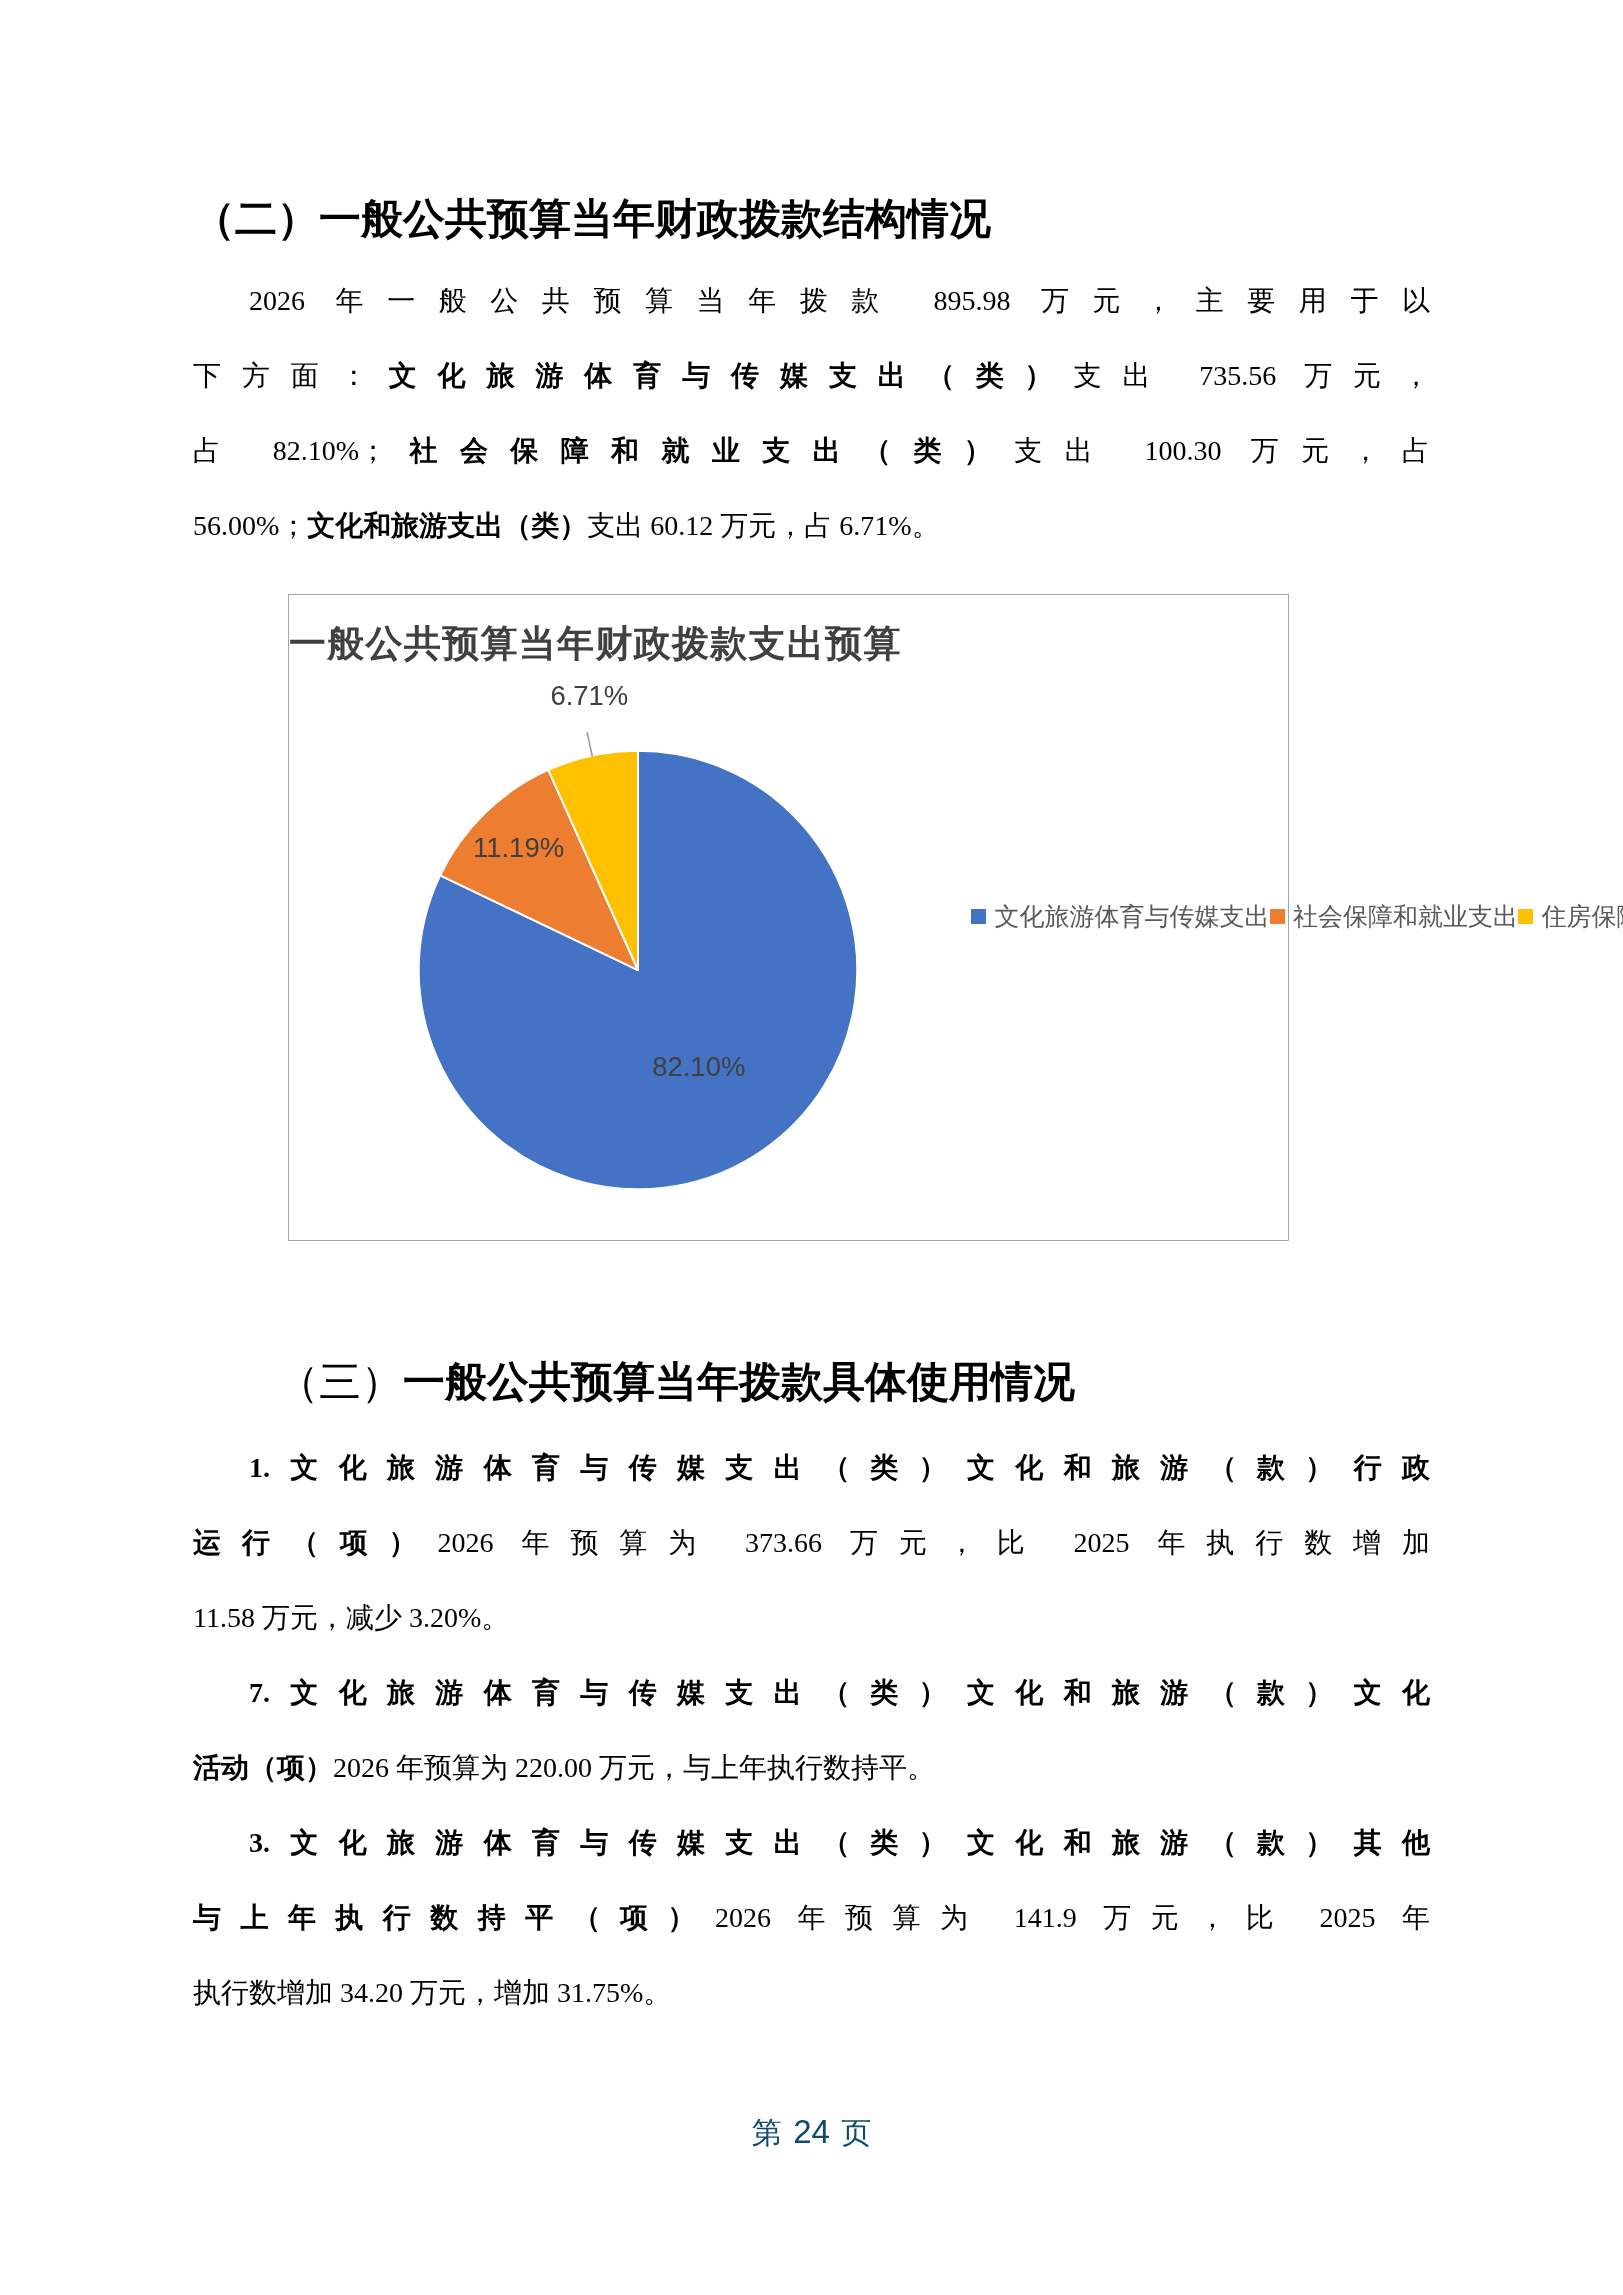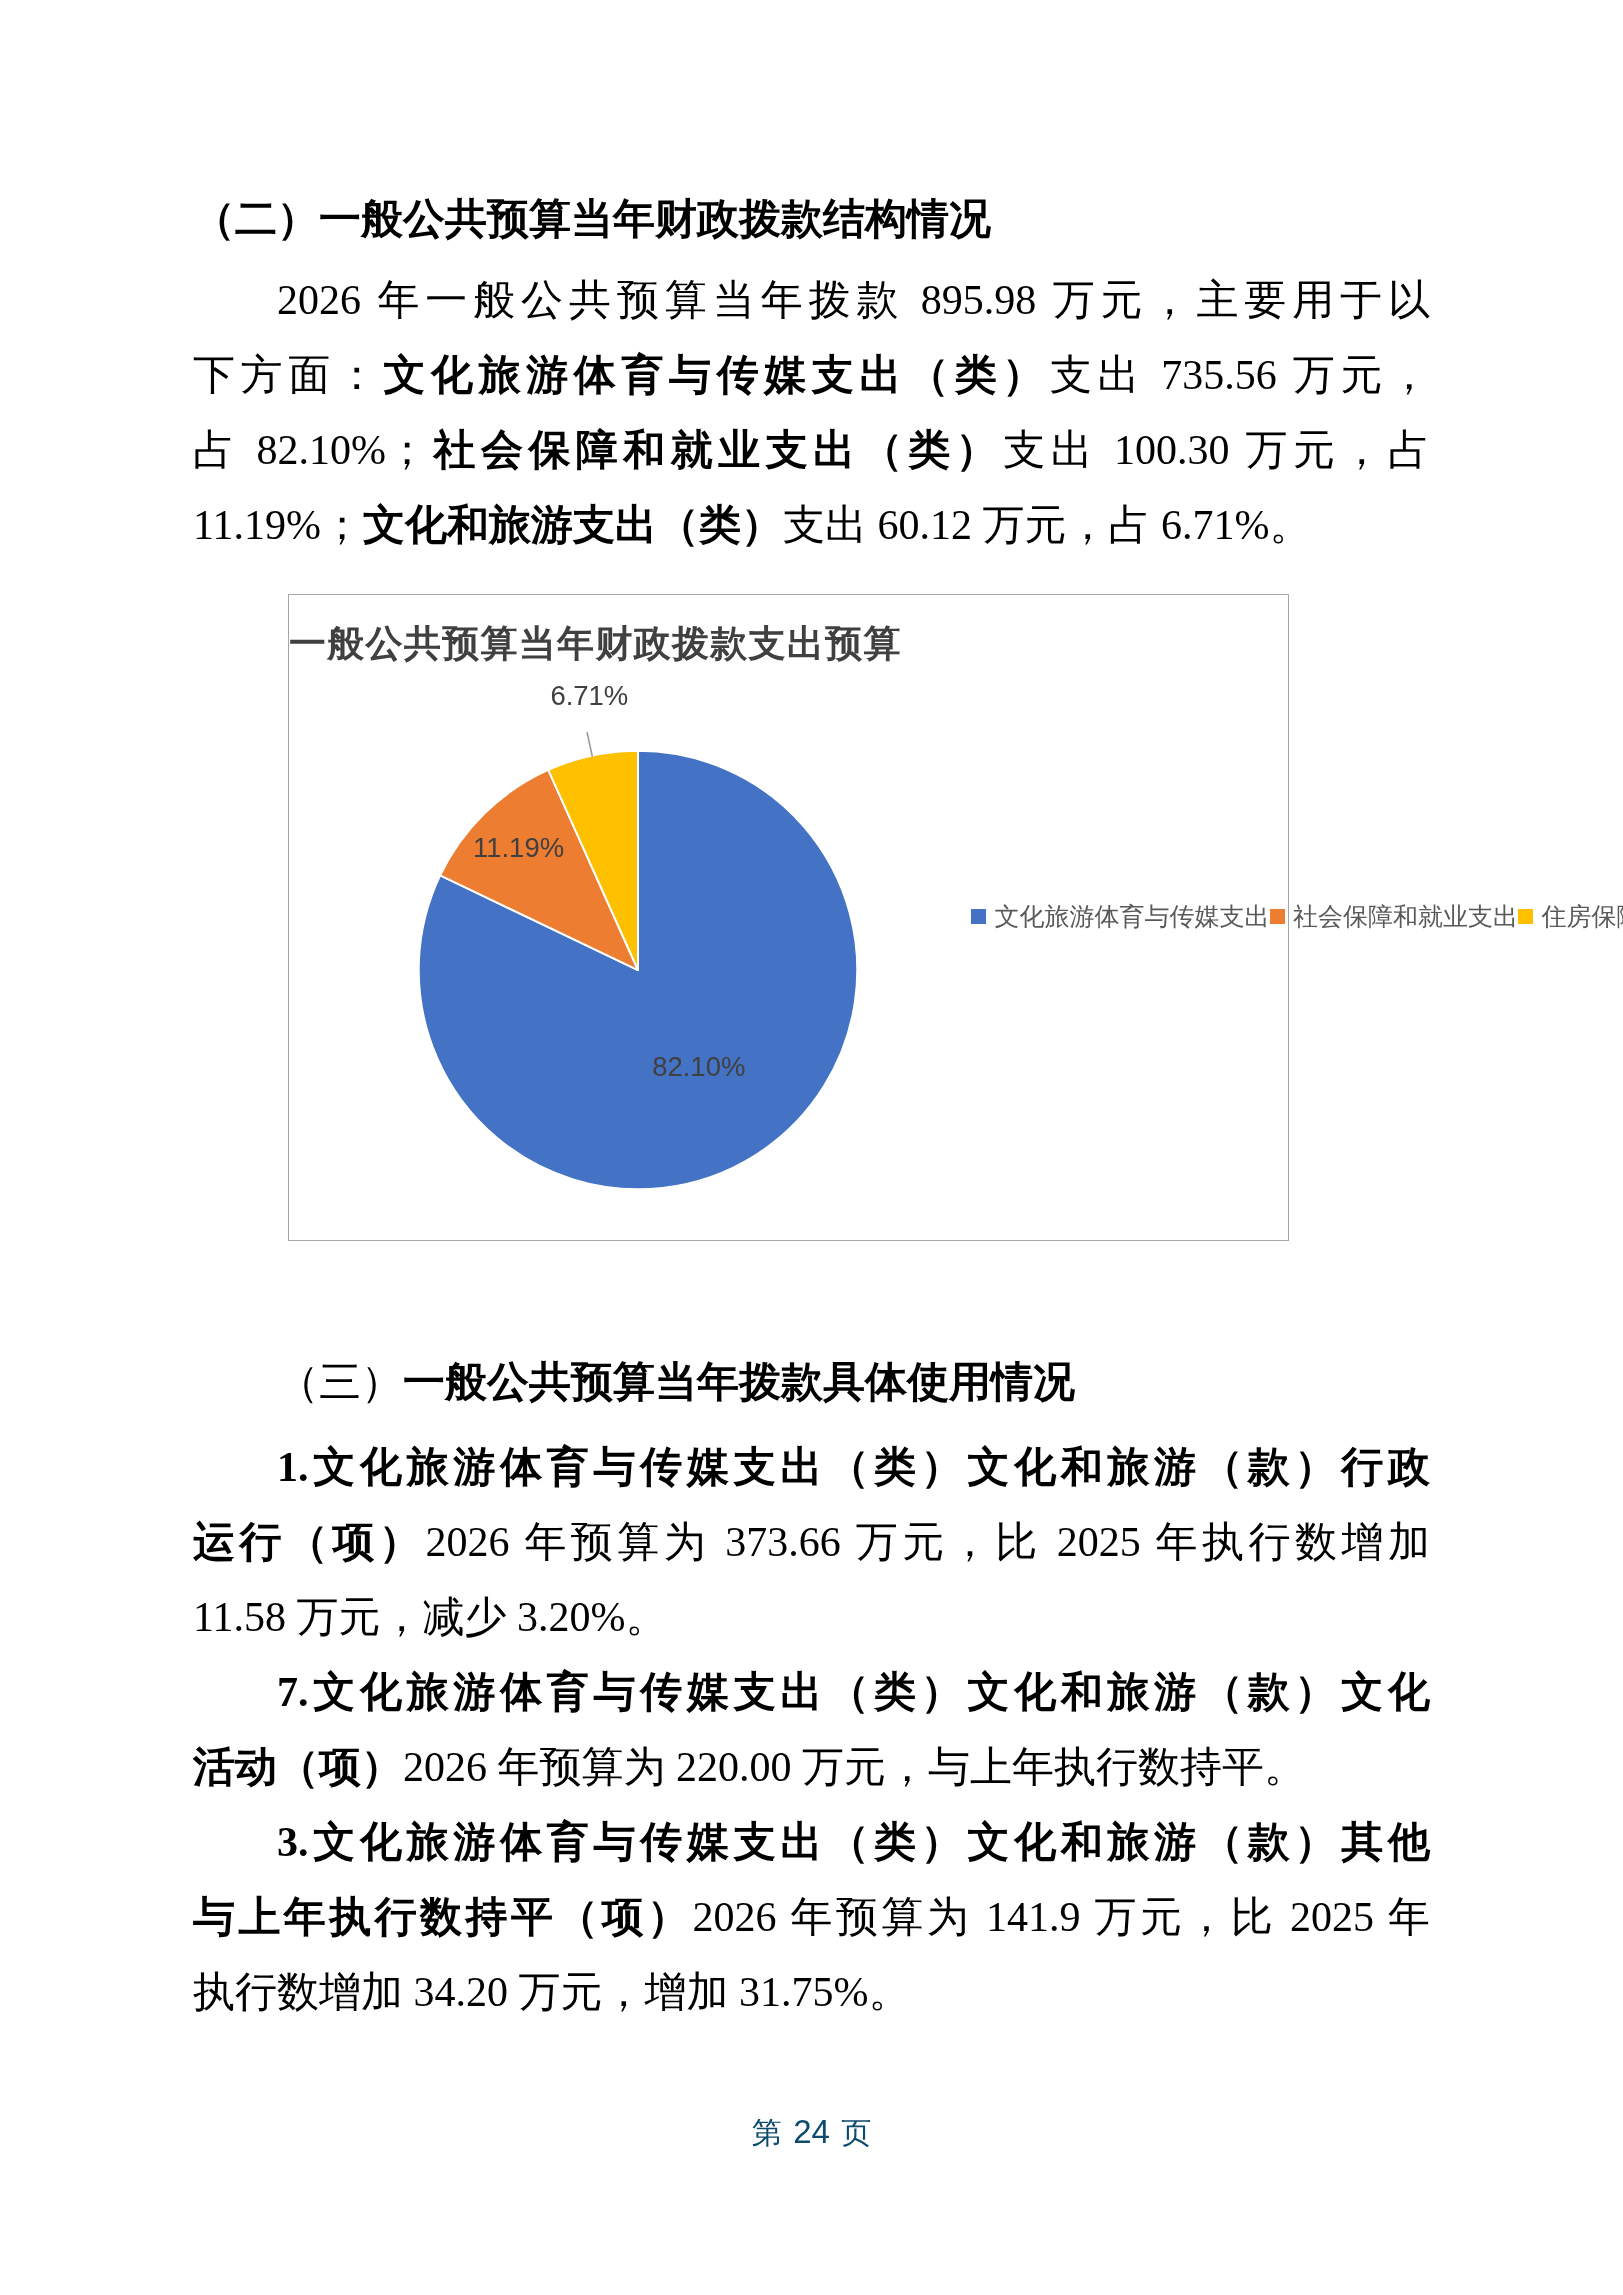--- a/index.html
+++ b/index.html
@@ -7,21 +7,21 @@
     position:relative;
     width:1623px;height:2295px;
     background:#ffffff;
     font-family:"Liberation Serif",serif;
     color:#000;
     overflow:hidden;
   }
   .textblock{
     position:absolute;
     left:193px;width:1237px;
-    font-size:42px;
+    font-size:28px;
   }
   .textblock .line{
     line-height:75px;
     text-align:justify;
     text-align-last:justify;
     white-space:nowrap;
     font-family:Liberation Serif, serif;
   }
   .tb-body3 .line{line-height:75px;}
   .textblock .line.last{text-align-last:left;}
@@ -74,21 +74,21 @@
 <div class="page">
 
   <div class="textblock heading" style="top:182px;">
       <div class="line last"><span class="b">（二）一般公共预算当年财政拨款结构情况</span></div>
     </div>
 
   <div class="textblock" style="top:263px;">
       <div class="line indent"><span>2026 年一般公共预算当年拨款 895.98 万元，主要用于以</span></div>
       <div class="line"><span>下方面：</span><span class="b">文化旅游体育与传媒支出（类）</span><span>支出 735.56 万元，</span></div>
       <div class="line"><span>占 82.10%；</span><span class="b">社会保障和就业支出（类）</span><span>支出 100.30 万元，占</span></div>
-      <div class="line last"><span>11.19%；</span><span class="b">文化和旅游支出（类）</span><span>支出 60.12 万元，占 6.71%。</span></div>
+      <div class="line last"><span>56.00%；</span><span class="b">文化和旅游支出（类）</span><span>支出 60.12 万元，占 6.71%。</span></div>
     </div>
 
   <div class="chart-frame">
     <div class="chart-title">一般公共预算当年财政拨款支出预算</div>
     <svg class="chart-svg" id="pie-svg" width="999" height="644" viewBox="0 0 1526 984">
         <path d="M 533 573 L 533.0 238.0 A 335 335 0 1 1 230.8 428.5 Z" fill="#4472C4" stroke="#ffffff" stroke-width="3" stroke-linejoin="round"></path>
         <path d="M 533 573 L 230.8 428.5 A 335 335 0 0 1 395.9 267.3 Z" fill="#ED7D31" stroke="#ffffff" stroke-width="3" stroke-linejoin="round"></path>
         <path d="M 533 573 L 395.9 267.3 A 335 335 0 0 1 533.0 238.0 Z" fill="#FFC000" stroke="#ffffff" stroke-width="3" stroke-linejoin="round"></path>
         <text class="pie-label" text-anchor="middle" x="625.9" y="735.4">82.10%</text>
         <text class="pie-label" text-anchor="middle" x="350.5" y="401.0">11.19%</text>

